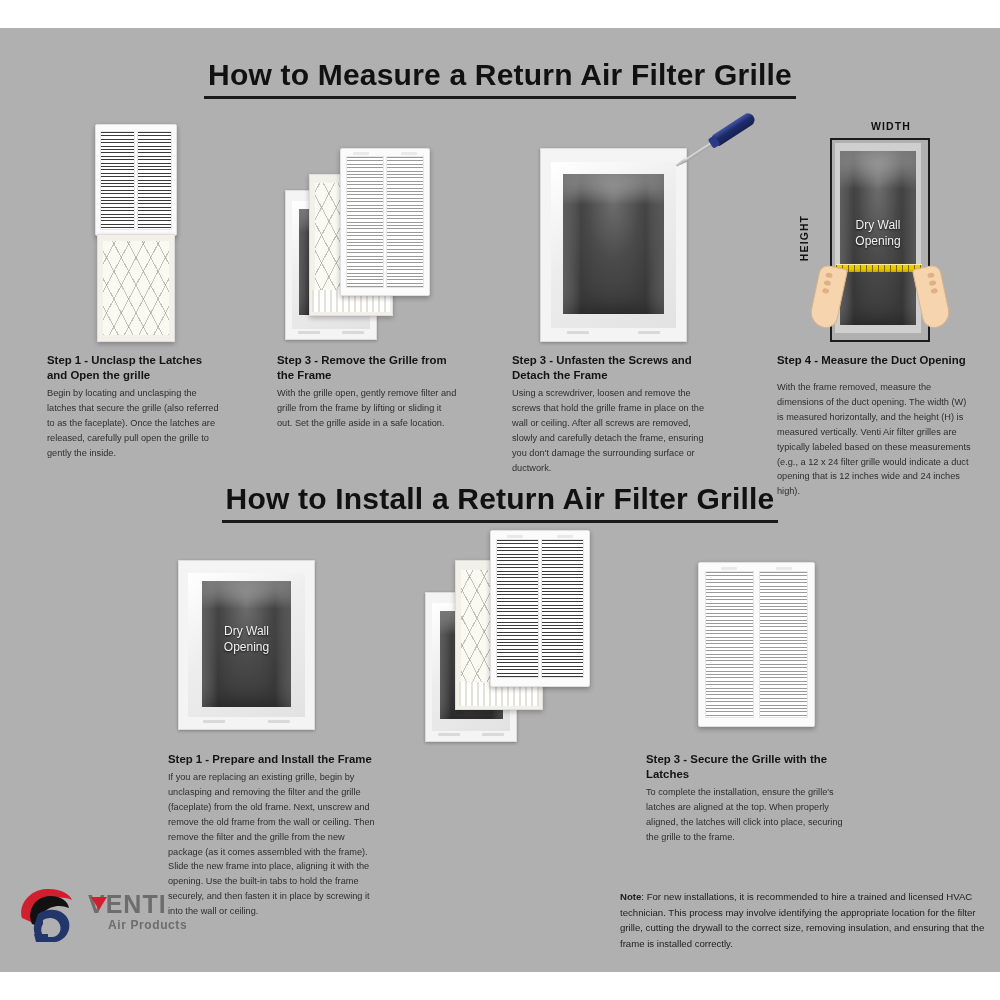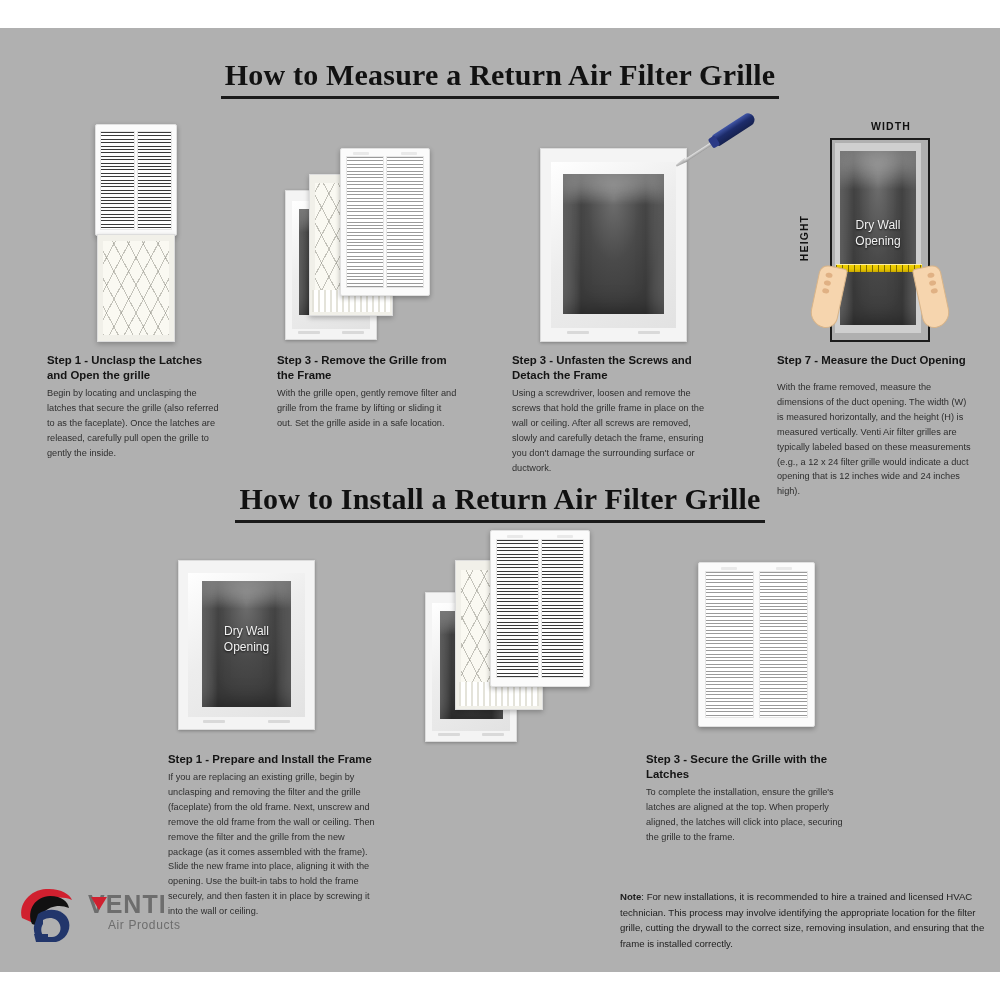--- a/index.html
+++ b/index.html
@@ -2,21 +2,21 @@
 <html><head>
 <meta charset="utf-8">
 <style>
   html,body{margin:0;padding:0;background:#ffffff;}
   body{width:1000px;height:1000px;font-family:"Liberation Sans",sans-serif;overflow:hidden;}
   .page{position:relative;width:1000px;height:1000px;background:#ffffff;}
   .canvas{position:absolute;left:0;top:28px;width:1000px;height:944px;background:#b0b0b0;}
 
   
   .section-title{position:absolute;text-align:center;font-weight:bold;color:#111;
-      font-size:30px;letter-spacing:.2px;white-space:nowrap;font-family:Liberation Serif, serif;}
+      font-size:30px;letter-spacing:.2px;white-space:nowrap;}
   .section-title .txt{display:inline-block;padding:0 4px 4px 4px;border-bottom:3px solid #1a1a1a;}
 
   
   .step{position:absolute;}
   .step h3{margin:0 0 3px 0;font-size:11.4px;font-weight:bold;color:#141414;line-height:1.32;}
   .step p{margin:0;font-size:9.2px;color:#2e2e2e;line-height:1.62;}
 
   .note{position:absolute;font-size:9.6px;color:#1d1d1d;line-height:1.62;}
   .note b{font-weight:bold;}
 
@@ -81,21 +81,21 @@
   .hand .knuck{position:absolute;background:#e0b184;border-radius:50%;}
 
   .measure-box{position:absolute;border:2.5px solid #1c1c1c;}
   .dim-label{position:absolute;font-size:10.5px;font-weight:bold;letter-spacing:1.1px;color:#101010;}
   .dim-label.vert{transform:rotate(-90deg);transform-origin:50% 50%;}
 
   
   .logo{position:absolute;}
   .logo .word{position:absolute;color:#6d6d6d;font-weight:bold;letter-spacing:1px;}
   .logo .brand{font-size:25px;}
-  .logo .sub{font-size:12px;letter-spacing:.6px;font-weight:normal;}
+  .logo .sub{font-size:12px;letter-spacing:.6px;font-weight:bold;}
 </style>
 </head>
 <body>
 
 <div class="page">
   <div class="canvas"></div>
 
   <div class="section-title" style="left:0;top:58px;width:1000px;">
     <span class="txt">How to Measure a Return Air Filter Grille</span>
   </div>
@@ -179,21 +179,21 @@
   </div>
   <div class="step" style="left:277px;top:353px;width:180px;">
     <h3>Step 3 - Remove the Grille from the Frame</h3>
     <p>With the grille open, gently remove filter and grille from the frame by lifting or sliding it out. Set the grille aside in a safe location.</p>
   </div>
   <div class="step" style="left:512px;top:353px;width:205px;">
     <h3>Step 3 - Unfasten the Screws and Detach the Frame</h3>
     <p>Using a screwdriver, loosen and remove the screws that hold the grille frame in place on the wall or ceiling. After all screws are removed, slowly and carefully detach the frame, ensuring you don't damage the surrounding surface or ductwork.</p>
   </div>
   <div class="step" style="left:777px;top:353px;width:198px;">
-    <h3>Step 7 - Measure the Duct Opening</h3>
+    <h3>Step 4 - Measure the Duct Opening</h3>
     <p style="margin-top:12px;">With the frame removed, measure the dimensions of the duct opening. The width (W) is measured horizontally, and the height (H) is measured vertically. Venti Air filter grilles are typically labeled based on these measurements (e.g., a 12 x 24 filter grille would indicate a duct opening that is 12 inches wide and 24 inches high).</p>
   </div>
 
   <div class="section-title" style="left:0;top:482px;width:1000px;">
     <span class="txt">How to Install a Return Air Filter Grille</span>
   </div>
 
   <div class="ill" style="left:178px;top:560px;width:150px;height:170px;">
     <div class="frame" style="left:0;top:0;width:135px;height:168px;">
       <div class="lip"></div>

